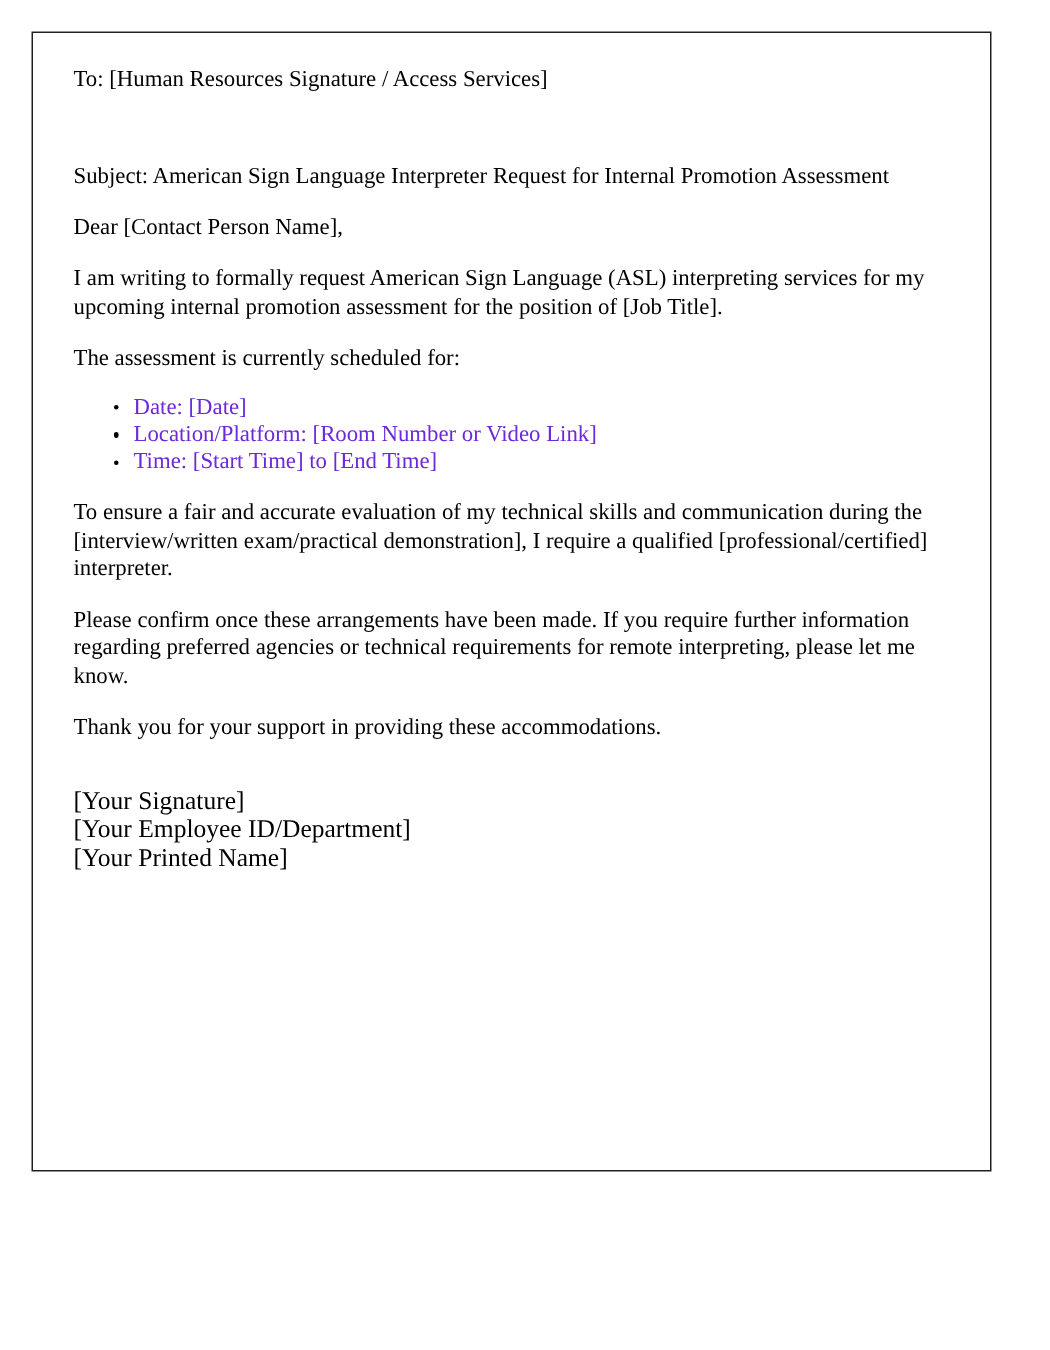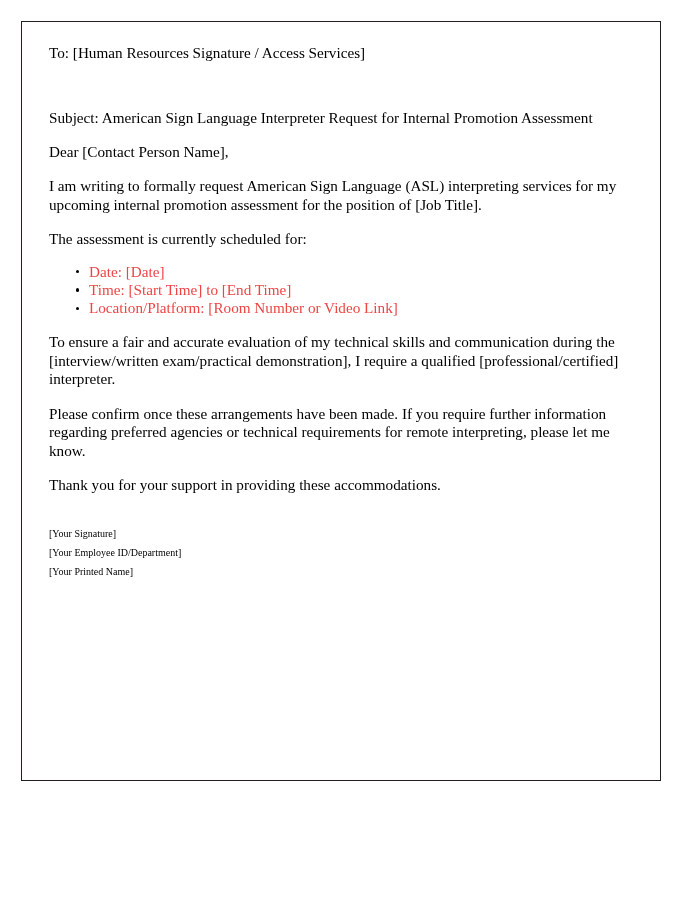--- a/index.html
+++ b/index.html
@@ -52,33 +52,33 @@
   .bullets {
     margin: 0;
     padding: 0;
     list-style: none;
   }
   .bullet-item {
     font-size: 15.2px;
     line-height: 18.4px;
     position: relative;
     padding-left: 40px;
-    color: #ef4444;
+    color: #6d28d9;
   }
   .bullet-item .dot {
     position: absolute;
     left: 27px;
     top: 7.5px;
     width: 3.4px;
     height: 3.4px;
     background: #000000;
     border-radius: 50%;
   }
   .sig-line {
-    font-size: 10px;
+    font-size: 17px;
     line-height: 18.8px;
     color: #000000;
   }
 </style>
 </head>
 <body>
 
 <div class="page">
 
   <div class="letter-frame">
@@ -103,25 +103,25 @@
       <p class="para">The assessment is currently scheduled for:</p>
       <div class="gap-small"></div>
 
       <ul class="bullets">
         <li class="bullet-item">
           <span class="dot"></span>
           <span>Date: [Date]</span>
         </li>
         <li class="bullet-item">
           <span class="dot"></span>
-          <span>Time: [Start Time] to [End Time]</span>
+          <span>Location/Platform: [Room Number or Video Link]</span>
         </li>
         <li class="bullet-item">
           <span class="dot"></span>
-          <span>Location/Platform: [Room Number or Video Link]</span>
+          <span>Time: [Start Time] to [End Time]</span>
         </li>
       </ul>
       <div class="gap-block"></div>
 
       <p class="para">To ensure a fair and accurate evaluation of my technical skills and communication during the [interview/written exam/practical demonstration], I require a qualified [professional/certified] interpreter.</p>
       <div class="gap-block"></div>
 
       <p class="para">Please confirm once these arrangements have been made. If you require further information regarding preferred agencies or technical requirements for remote interpreting, please let me know.</p>
       <div class="gap-block"></div>
 

